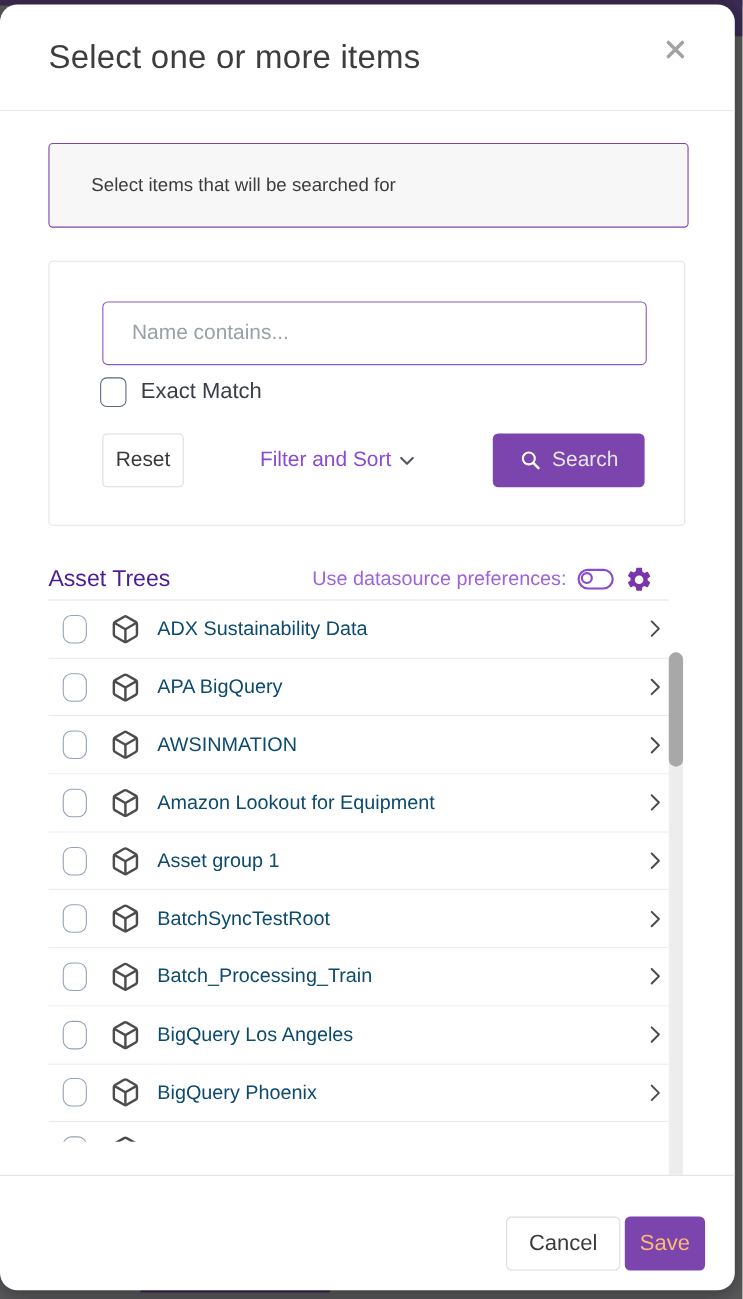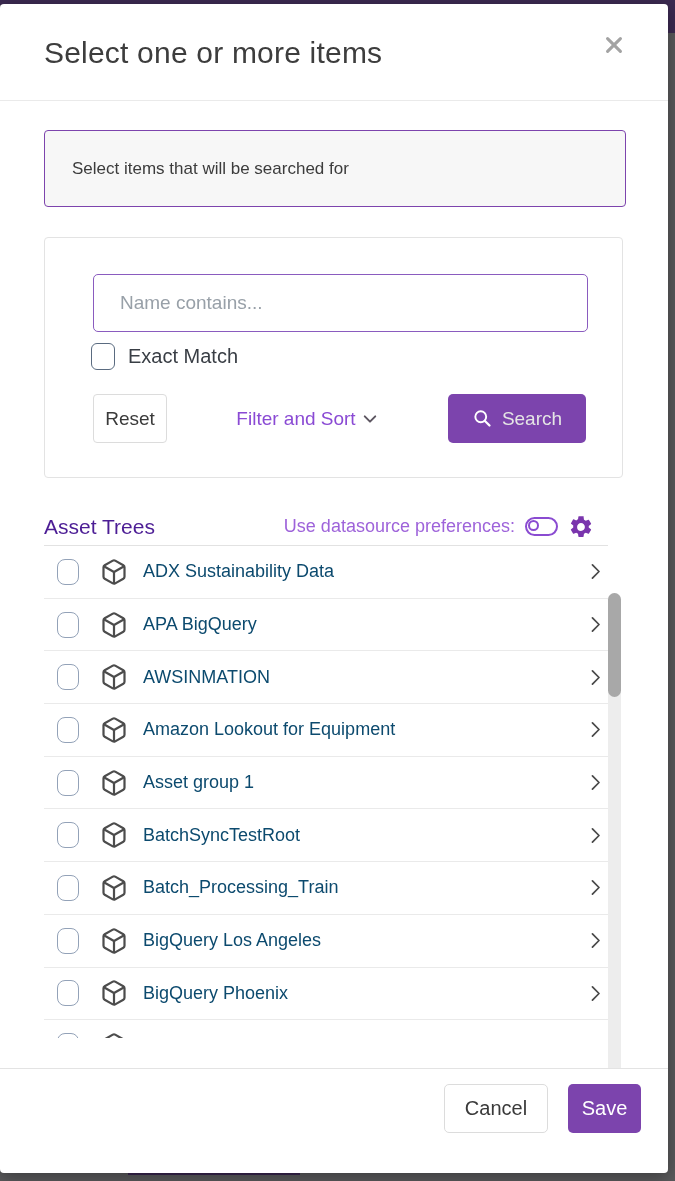--- a/index.html
+++ b/index.html
@@ -10,21 +10,21 @@
     position:relative;
     overflow:hidden;
   }
   
   .backdrop-top    { position:absolute; left:0; top:0; width:675px; height:5px; background:#3c2a52; }
   .backdrop-top-rt { position:absolute; left:658px; top:0; width:17px; height:33px; background:#3c2a52; }
   .backdrop-bot-line { position:absolute; left:128px; top:1171px; width:172px; height:4px; background:#39254e; }
 
   .modal {
     position:absolute; left:0; top:4px; width:668px; height:1169px;
-    background:#ffffff; border-radius:4px;
+    background:#ffffff; border-radius:16px;
     box-shadow:0 4px 18px rgba(0,0,0,.35);
     display:flex; flex-direction:column;
   }
 
   
   .modal-header { height:97px; border-bottom:1px solid #eaeaea; position:relative; flex:0 0 auto; }
   .modal-title {
     position:absolute; left:44px; top:32px;
     font-size:30px; color:#3d3d3d; letter-spacing:.2px;
   }
@@ -32,21 +32,21 @@
     position:absolute; right:40px; top:28px; width:28px; height:28px;
     background:none; border:none; cursor:pointer; padding:0;
   }
 
   
   .modal-body { flex:1 1 auto; position:relative; overflow:hidden; }
 
   .info-banner {
     margin:29px 0 0 44px; width:582px; height:77px;
     background:#f7f7f7; border:1px solid #7d44ad; border-radius:4px;
-    display:flex; align-items:center; padding-left:27px;
+    display:flex; align-items:center; padding-left:38px;
     font-size:17px; color:#3c3c3c;
   }
 
   .search-card {
     margin:30px 0 0 44px; width:579px; height:241px;
     border:1px solid #e3e3e3; border-radius:4px; position:relative;
     background:#fff;
   }
   .name-input {
     position:absolute; left:48px; top:36px; width:495px; height:58px;
@@ -109,30 +109,30 @@
   
   .scrollbar-track {
     position:absolute; left:608px; top:492px; width:13px; height:544px;
     background:#ededed; border-radius:7px;
   }
   .scrollbar-thumb { width:13px; height:104px; background:#a8a8a8; border-radius:7px; }
 
   
   .modal-footer {
     flex:0 0 auto; height:105px; border-top:1px solid #e3e3e3;
-    display:flex; align-items:flex-start; justify-content:flex-end; gap:20px;
-    padding:15px 27px 0 0;
+    display:flex; align-items:flex-start; justify-content:flex-end; gap:4px;
+    padding:37px 27px 0 0;
   }
   .cancel-btn {
     width:104px; height:49px; background:#fff; border:1px solid #dcdcdc; border-radius:5px;
     font-size:20px; color:#3a3a3a; font-family:inherit; cursor:pointer;
   }
   .save-btn {
     width:73px; height:49px; background:#7c44ad; border:none; border-radius:5px;
-    font-size:20px; color:#ffffff; font-family:inherit; cursor:pointer;
+    font-size:20px; color:#fdba74; font-family:inherit; cursor:pointer;
   }
 </style>
 </head>
 <body>
 
 <div class="backdrop-top"></div>
 <div class="backdrop-top-rt"></div>
 <div class="backdrop-bot-line"></div>
 
 <div class="modal">

